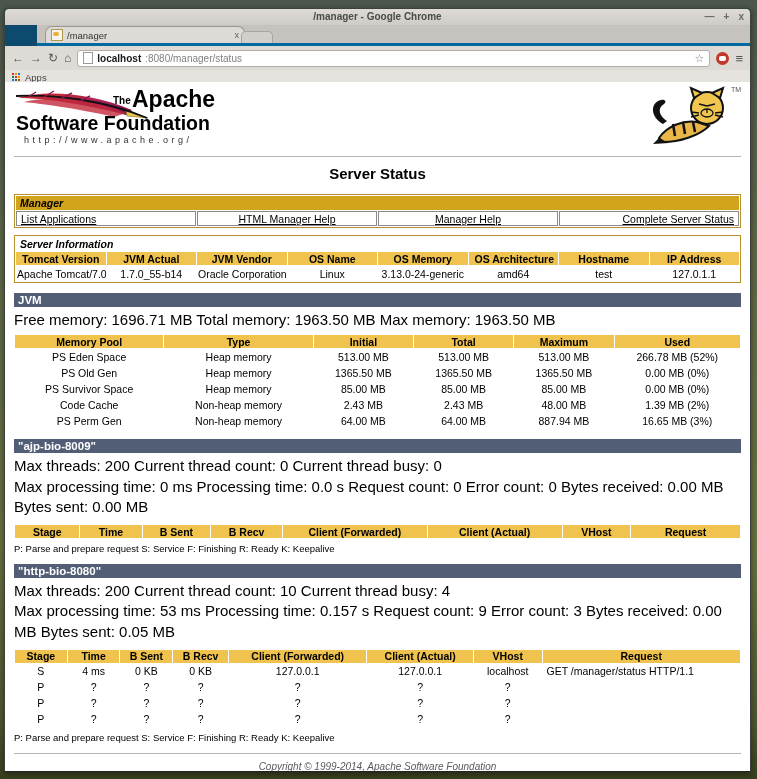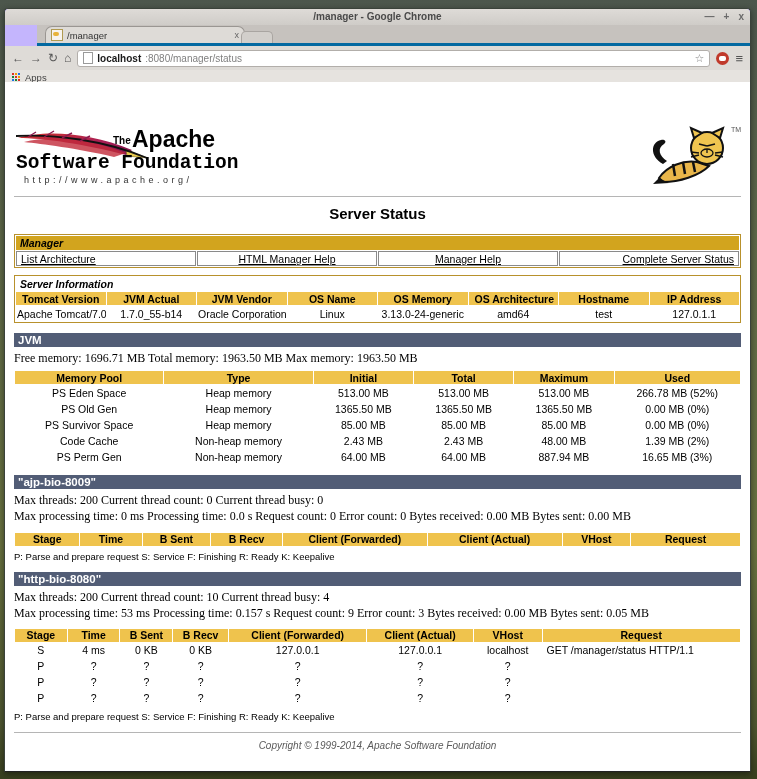--- a/index.html
+++ b/index.html
@@ -3,21 +3,21 @@
 <meta charset="utf-8">
 <style>
   html,body{margin:0;padding:0;}
   body{
     width:757px;height:779px;overflow:hidden;position:relative;
     font-family:"Liberation Sans",sans-serif;
     background:linear-gradient(180deg,#4c564c 0%,#5d6748 30%,#68713f 70%,#4e5630 93%,#39401f 100%);
   }
   .window{
     position:absolute;left:4px;top:8px;width:745px;height:762px;
-    background:#c4b5fd;border:1px solid #3a423a;border-bottom-color:#222;
+    background:#0c4a6e;border:1px solid #3a423a;border-bottom-color:#222;
     border-radius:4px 4px 0 0;box-shadow:0 2px 6px rgba(0,0,0,.45);
   }
   
   .titlebar{height:16px;background:linear-gradient(#dedbd7,#cfccc8);border-radius:4px 4px 0 0;
     position:relative;text-align:center;font-size:10px;font-weight:bold;color:#4a4a4a;line-height:16px;}
   .win-controls{position:absolute;right:6px;top:0;height:16px;display:flex;gap:9px;align-items:center;}
   .win-controls span{font-size:10px;color:#6a6a6a;font-weight:bold;cursor:default;line-height:16px;}
   .tabstrip{height:18px;background:#c6c2be;position:relative;border-bottom:3px solid #0369a1;margin-left:32px;}
   .tab{position:absolute;left:8px;bottom:0;width:188px;height:16px;background:#dedbd7;
     border:1px solid #9a9692;border-bottom:none;border-radius:7px 7px 0 0;
@@ -42,44 +42,44 @@
   .adblock-ic::after{content:"";position:absolute;left:3px;top:4px;width:7px;height:5px;background:#fff;border-radius:2px;}
   .menu-ic{font-size:13px;color:#555;font-weight:bold;}
   .bookmarksbar{height:14px;background:#e6e3df;border-bottom:1px solid #c9c5c1;display:flex;
     align-items:center;padding:0 7px;gap:5px;font-size:9.5px;color:#444;}
   .apps-grid{display:grid;grid-template-columns:repeat(3,2px);grid-gap:1px;}
   .apps-grid i{width:2px;height:2px;display:block;}
   
   .page{position:absolute;left:0;right:0;top:73px;bottom:0;background:#fff;overflow:hidden;
     padding:4px 9px 0 9px;font-size:10.5px;color:#000;}
   .logo-row{position:relative;height:66px;}
-  .asf-logo{position:relative;width:250px;height:66px;margin-top:40px;}
+  .asf-logo{position:relative;width:250px;height:66px;}
   .asf-the{position:absolute;left:99px;top:9px;font-size:10px;font-weight:bold;}
   .asf-apache{position:absolute;left:118px;top:0px;font-size:23px;font-weight:bold;letter-spacing:0px;}
-  .asf-sf{position:absolute;left:2px;top:26px;font-size:19.5px;font-weight:bold;font-family:Liberation Mono, monospace;}
+  .asf-sf{position:absolute;left:2px;top:26px;font-size:19.5px;font-weight:bold;}
   .asf-url{position:absolute;left:10px;top:49px;font-size:9px;letter-spacing:3.5px;color:#333;}
   .feather{position:absolute;left:0;top:2px;}
   .tomcat{position:absolute;right:2px;top:0;}
   .tm{position:absolute;right:0;top:0;font-size:7px;color:#555;}
   .page hr{border:none;border-top:1px solid #b5b5b5;margin:4px 0 0 0;}
   .page-title{text-align:center;font-size:15px;font-weight:bold;margin:8px 0 12px 0;}
   table{width:100%;border-collapse:separate;border-spacing:1px;font-size:10.5px;table-layout:fixed;}
   .boxed{border:1px solid #b8912c;}
   .title-row td{background:#d2a41e;font-weight:bold;font-style:italic;padding:0 4px;height:14px;}
   .hdr th{background:#efc34d;font-weight:bold;padding:0 6px;height:13px;text-align:center;
     overflow:hidden;white-space:nowrap;}
   .link-cell{background:#fff;border:1px solid #8a8a8a;padding:0 4px;height:13px;}
   .link-cell a{color:#000;}
   td{overflow:hidden;white-space:nowrap;}
   .ta-l{text-align:left;} .ta-c{text-align:center;} .ta-r{text-align:right;}
   .data-c td{text-align:center;height:13px;}
   .server-table td{background:#fff;}
   .section-bar{background:#525d76;color:#fff;font-weight:bold;font-size:11.5px;
     padding:1px 4px;margin:10px 0 3px 0;}
-  .small-text{font-size:12px;line-height:1.35;margin:3px 0 4px 0;font-family:Liberation Serif, serif;}
+  .small-text{font-size:15px;line-height:1.35;margin:3px 0 4px 0;}
   .note{font-size:9.5px;margin:4px 0 2px 0;}
   .mt{margin-top:7px;}
   
   .server-table th:nth-child(1){width:19%}.server-table th:nth-child(2){width:11.5%}
   .server-table th:nth-child(3){width:15.5%}.server-table th:nth-child(4){width:7%}
   .server-table th:nth-child(5){width:14.5%}.server-table th:nth-child(6){width:14.5%}
   .server-table th:nth-child(7){width:8.5%}.server-table th:nth-child(8){width:9.5%}
   
   .manager-table td:nth-child(1){width:22.5%}.manager-table td:nth-child(2){width:28.5%}
   .manager-table td:nth-child(3){width:20%}.manager-table td:nth-child(4){width:29%}
@@ -196,21 +196,21 @@
     <hr>
 
     <div class="page-title">Server Status</div>
 
     <table class="boxed manager-table">
       <tbody>
           <tr class="title-row">
             <td colspan="4">Manager</td>
           </tr>
       <tr>
-        <td class="link-cell ta-l"><a href="#">List Architecture</a></td>
+        <td class="link-cell ta-l"><a href="#">List Applications</a></td>
         <td class="link-cell ta-c"><a href="#">HTML Manager Help</a></td>
         <td class="link-cell ta-c"><a href="#">Manager Help</a></td>
         <td class="link-cell ta-r"><a href="#">Complete Server Status</a></td>
       </tr>
     </tbody>
       </table>
 
     <table class="boxed server-table mt">
       <tbody>
           <tr class="title-row">

